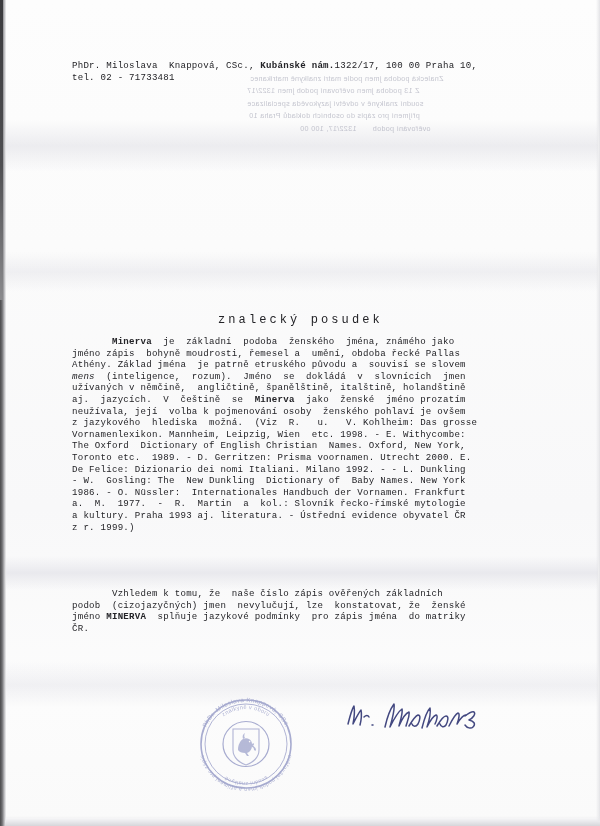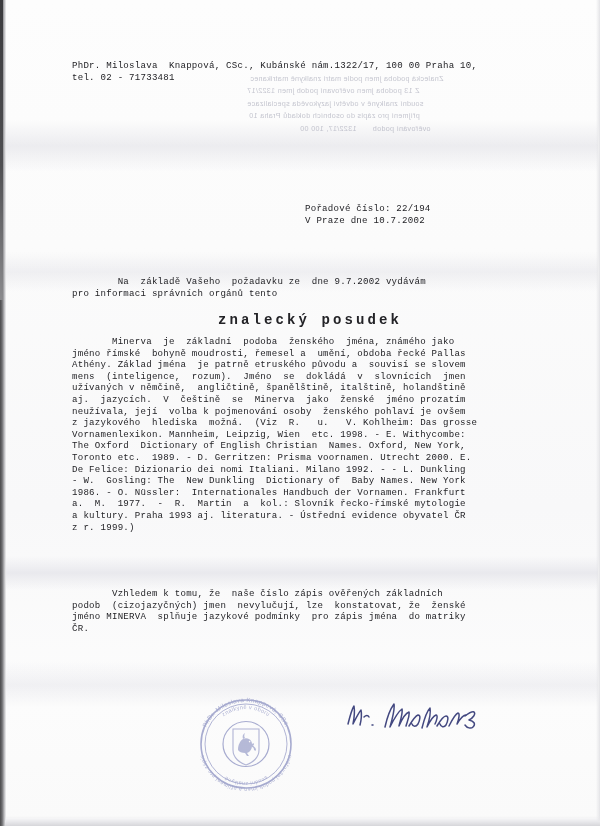--- a/index.html
+++ b/index.html
@@ -84,29 +84,29 @@
 
   .tx {
     position: absolute;
     font-family: "Liberation Mono", "DejaVu Sans Mono", monospace;
     font-size: 9.1px;
     line-height: 11.6px;
     letter-spacing: .25px;
     white-space: pre;
     color: #232327;
   }
-  .b { font-weight: normal; margin-top: 8px; }
-  .i { }
+  .b { font-weight: bold; margin-top: 8px; }
+  .i { font-style: italic; }
 
   
   #letterhead      { left: 72px;  top: 60px;  }
   #specialization  { left: 243px; top: 85px;  }
   #docmeta         { left: 305px; top: 203px; }
   #intro           { left: 72px;  top: 276px; }
-  #title-posudek   { left: 218px; top: 315px; font-size: 14px; letter-spacing: 3.1px; font-weight: bold; }
+  #title-posudek   { left: 218px; top: 315px; font-size: 12px; letter-spacing: 3.1px; font-weight: normal; }
   #body-main       { left: 72px;  top: 336px; }
   #conclusion      { left: 72px;  top: 588px; }
   #signature-name  { left: 322px; top: 740px; }
 
   
   .ghost {
     position: absolute;
     font-family: "Liberation Sans", sans-serif;
     font-size: 7.2px;
     letter-spacing: .3px;
@@ -164,30 +164,26 @@
     <div class="ghost" id="ghost-1">Znalecká podoba jmen podle matri znalkyně matrikanec</div>
     <div class="ghost" id="ghost-2">Z 13 podoba jmen ověřovaní podob jmen 1322/17</div>
     <div class="ghost" id="ghost-3">soudní znalkyně v odvětví jazykověda specializace</div>
     <div class="ghost" id="ghost-4">příjmení pro zápis do osobních dokladů Praha 10</div>
     <div class="ghost" id="ghost-5">ověřování podob       1322/17, 100 00</div>
 
     <div class="tx" id="letterhead"><span>PhDr. Miloslava  Knappová, CSc., </span><span class="b">Kubánské nám.</span><span>1322/17, 100 00 Praha 10,</span>
 <span>tel. 02 - 71733481</span></div>
 
 
-    <div class="tx" id="docmeta"><span class="b">Pořadové číslo:</span> <span>22/194</span>
-<span>V Praze dne 10.7.2002</span></div>
-
-    <div class="tx" id="intro"><span>        Na  základě Vašeho  požadavku ze  dne 9.7.2002 vydávám</span>
-<span>pro informaci správních orgánů tento</span></div>
+
 
     <div class="tx" id="title-posudek">znalecký posudek</div>
 
     <div class="tx" id="body-main"><span>       <span class="b">Minerva</span>  je  základní  podoba  ženského  jména, známého jako</span>
-<span>jméno římské  bohyně moudrosti, řemesel a  umění, obdoba řecké Pallas</span>
+<span>jméno zápis  bohyně moudrosti, řemesel a  umění, obdoba řecké Pallas</span>
 <span>Athény. Základ jména  je patrně etruského původu a  souvisí se slovem</span>
 <span><span class="i">mens</span>  (inteligence,  rozum).  Jméno  se  dokládá  v  slovnících  jmen</span>
 <span>užívaných v němčině,  angličtině, španělštině, italštině, holandštině</span>
 <span>aj.  jazycích.  V  češtině  se  <span class="b">Minerva</span>  jako  ženské  jméno prozatím</span>
 <span>neužívala, její  volba k pojmenování osoby  ženského pohlaví je ovšem</span>
 <span>z jazykového  hlediska  možná.  (Viz  R.   u.   V. Kohlheim: Das grosse</span>
 <span>Vornamenlexikon. Mannheim, Leipzig, Wien  etc. 1998. - E. Withycombe:</span>
 <span>The Oxford  Dictionary of English Christian  Names. Oxford, New York,</span>
 <span>Toronto etc.  1989. - D. Gerritzen: Prisma voornamen. Utrecht 2000. E.</span>
 <span>De Felice: Dizionario dei nomi Italiani. Milano 1992. - - L. Dunkling</span>

